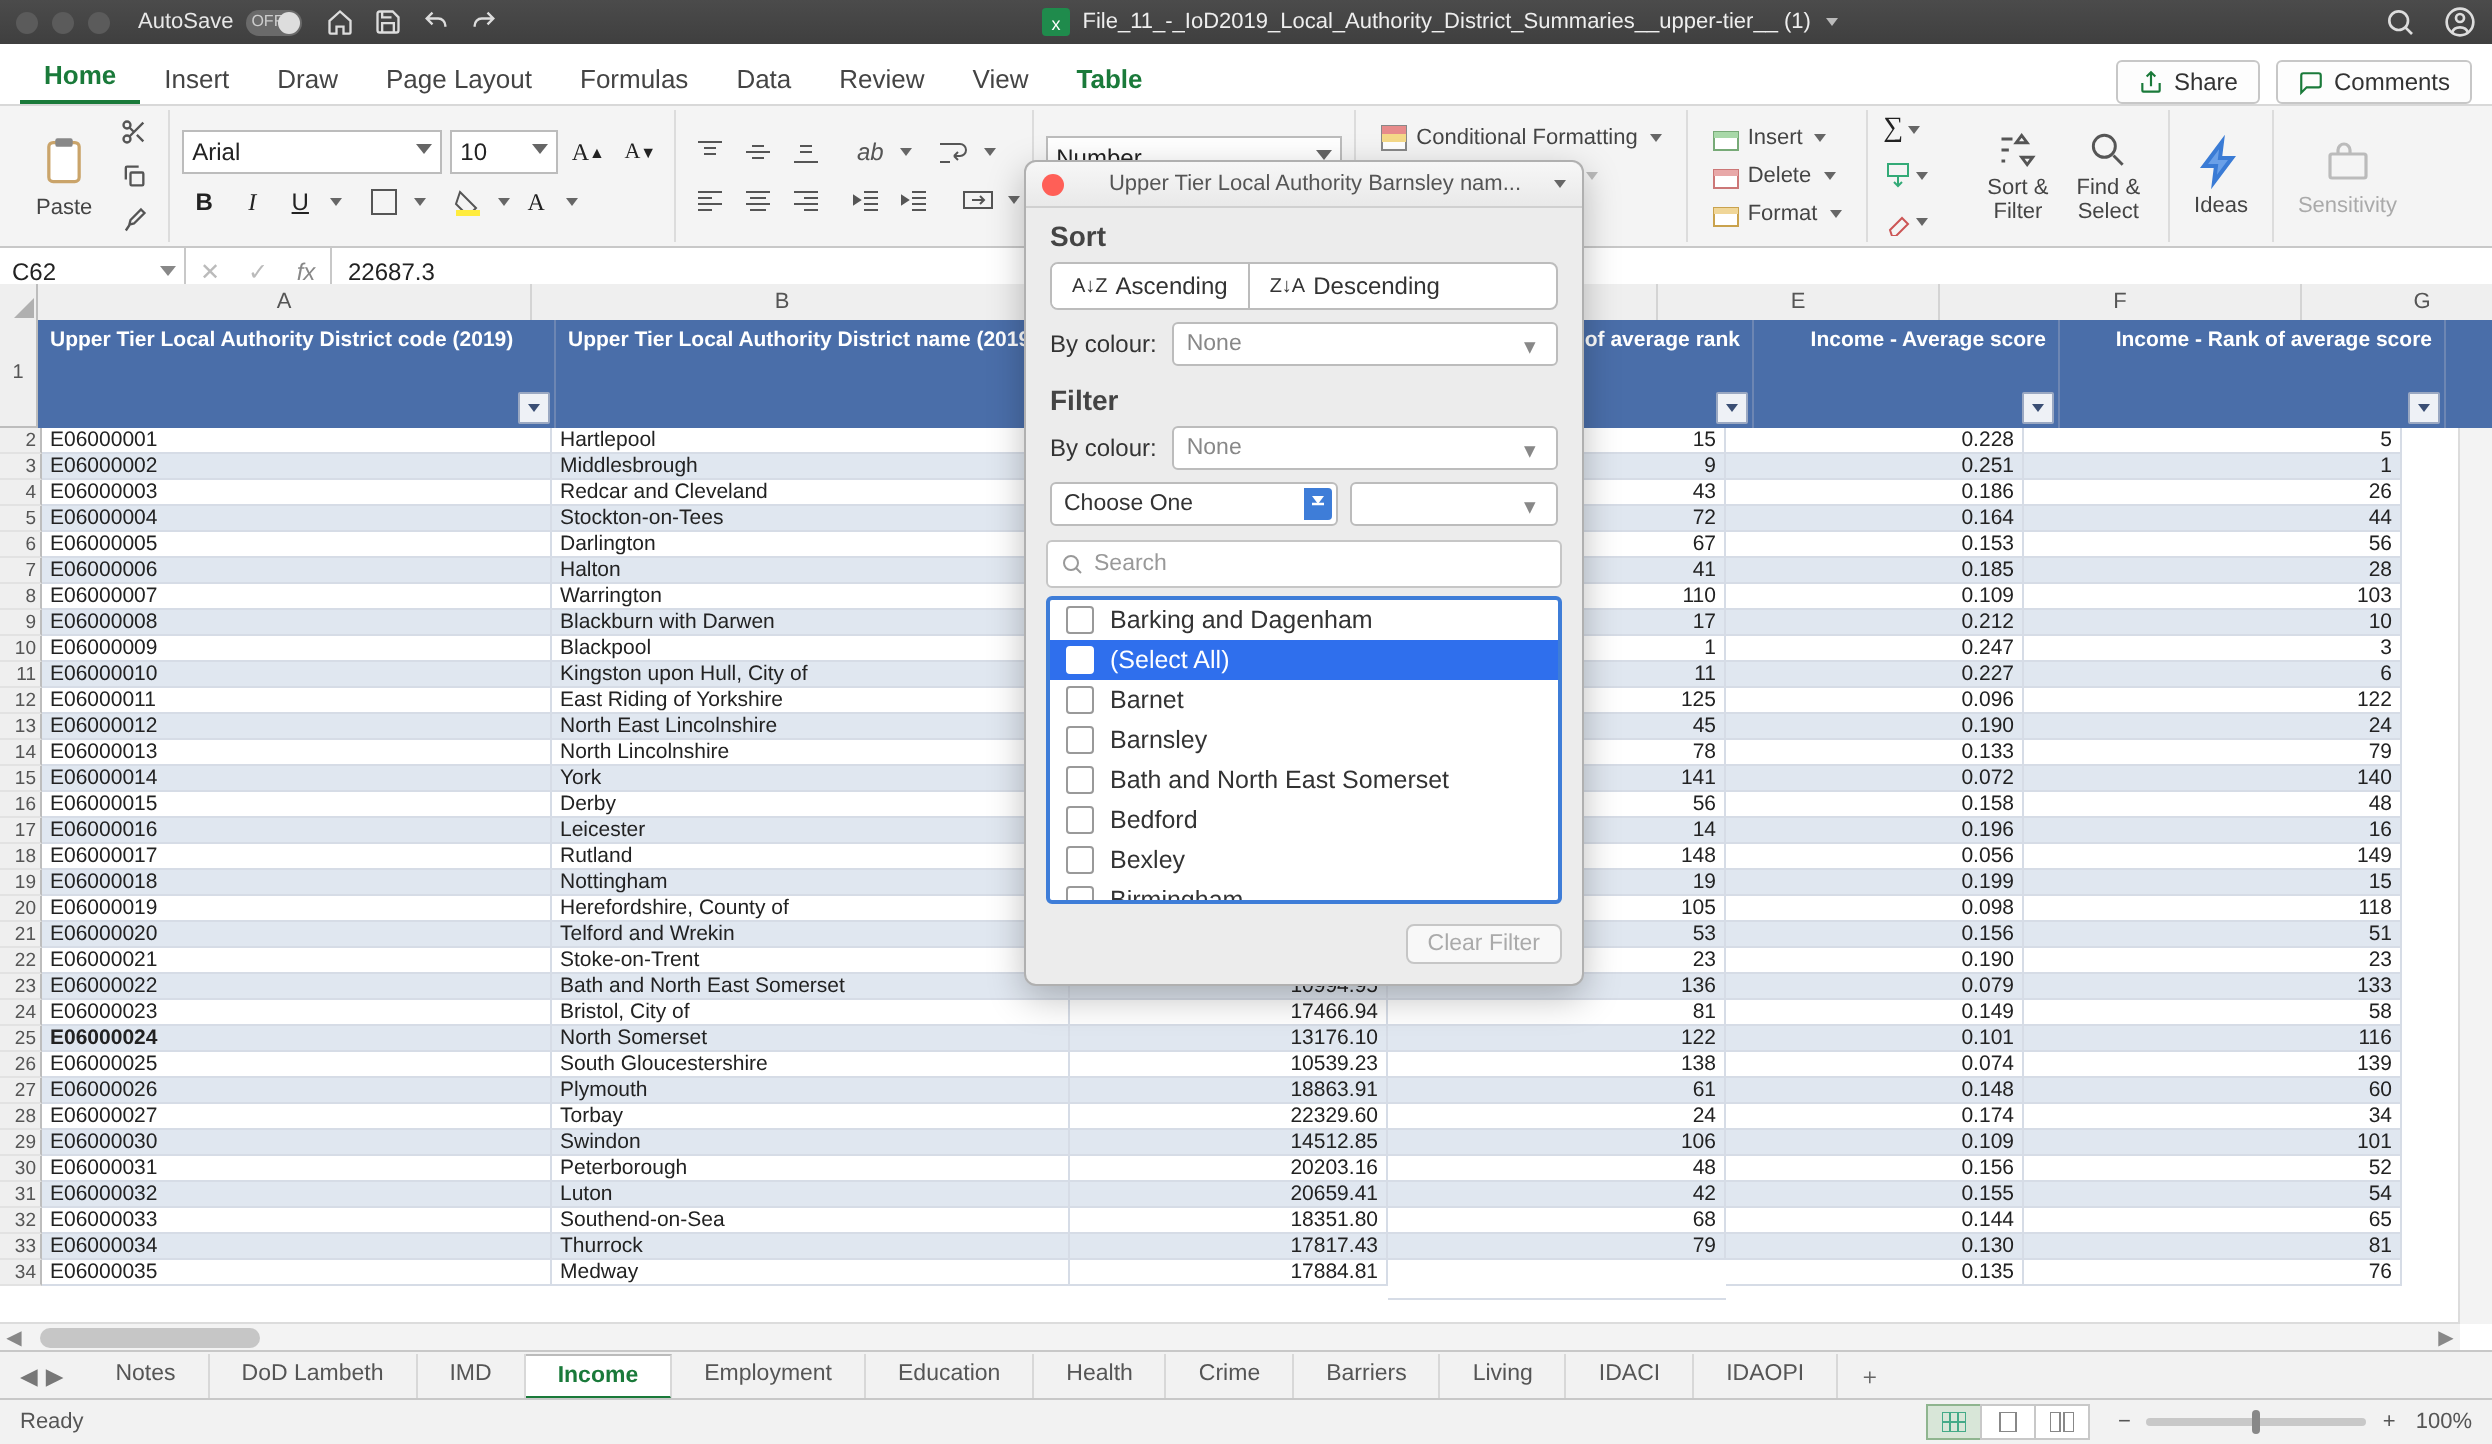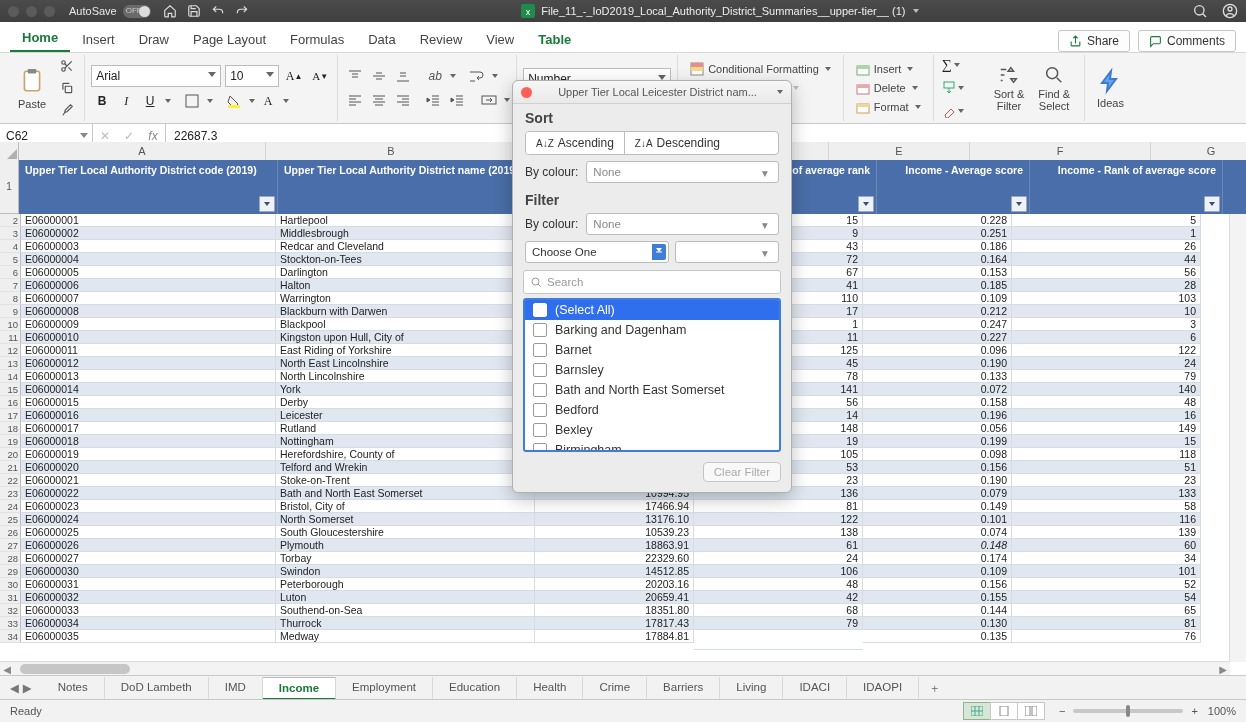--- a/index.html
+++ b/index.html
@@ -453,20 +453,29 @@
     </div>
   </div>
   <div class="grp">
     <div class="btn-big">
       <svg width="24" height="28" viewBox="0 0 24 24" fill="none" stroke="#3a7bd5" stroke-width="2">
           <path d="M13 2L4 14h6l-1 8 9-12h-6z" fill="#6aa0e8"></path>
         </svg>
       <span>Ideas</span>
     </div>
   </div>
+  <div class="grp">
+    <div class="btn-big dis">
+      <svg width="24" height="28" viewBox="0 0 24 24" fill="none" stroke="#bbb" stroke-width="1.6">
+          <rect x="3" y="8" width="18" height="12" rx="1"></rect>
+          <path d="M7 8V6a3 3 0 016 0v2"></path>
+        </svg>
+      <span>Sensitivity</span>
+    </div>
+  </div>
 </div>
 
 <div class="fbar">
   <div class="namebox">
       <span>C62</span>
       <span class="car"></span>
     </div>
   <div class="fx-btns">
     <span style="color:#bbb">✕</span>
     <span style="color:#bbb">✓</span>
@@ -721,21 +730,21 @@
         <div class="rn">24</div>
         <div class="c" style="width: 246px;">E06000023</div>
         <div class="c" style="width: 250px;">Bristol, City of</div>
         <div class="c num" style="width: 150px;">17466.94</div>
         <div class="c num" style="width: 160px;">81</div>
         <div class="c num" style="width: 140px;">0.149</div>
         <div class="c num" style="width: 180px;">58</div>
       </div>
       <div class="r alt">
         <div class="rn">25</div>
-        <div class="c" style="width: 246px;">E06000024</div>
+        <div class="c" style="width: 246px; font-weight: bold;">E06000024</div>
         <div class="c" style="width: 250px;">North Somerset</div>
         <div class="c num" style="width: 150px;">13176.10</div>
         <div class="c num" style="width: 160px;">122</div>
         <div class="c num" style="width: 140px;">0.101</div>
         <div class="c num" style="width: 180px;">116</div>
       </div>
       <div class="r">
         <div class="rn">26</div>
         <div class="c" style="width: 246px;">E06000025</div>
         <div class="c" style="width: 250px;">South Gloucestershire</div>
@@ -743,21 +752,21 @@
         <div class="c num" style="width: 160px;">138</div>
         <div class="c num" style="width: 140px;">0.074</div>
         <div class="c num" style="width: 180px;">139</div>
       </div>
       <div class="r alt">
         <div class="rn">27</div>
         <div class="c" style="width: 246px;">E06000026</div>
         <div class="c" style="width: 250px;">Plymouth</div>
         <div class="c num" style="width: 150px;">18863.91</div>
         <div class="c num" style="width: 160px;">61</div>
-        <div class="c num" style="width: 140px; font-style: italic;">0.148</div>
+        <div class="c num" style="width: 140px;">0.148</div>
         <div class="c num" style="width: 180px;">60</div>
       </div>
       <div class="r">
         <div class="rn">28</div>
         <div class="c" style="width: 246px;">E06000027</div>
         <div class="c" style="width: 250px;">Torbay</div>
         <div class="c num" style="width: 150px;">22329.60</div>
         <div class="c num" style="width: 160px;">24</div>
         <div class="c num" style="width: 140px;">0.174</div>
         <div class="c num" style="width: 180px;">34</div>
@@ -821,21 +830,21 @@
       <span class="arr">◀</span>
       <div class="hscroll-thumb"></div>
       <span class="arr" style="margin-left:auto">▶</span>
     </div>
   <div class="vscroll"></div>
 </div>
 
 <div class="filter-panel">
   <div class="fp-title">
     <div class="fp-close"></div>
-    <span style="flex:1;text-align:center">Upper Tier Local Leicester District nam...</span>
+    <span style="flex:1;text-align:center">Upper Tier Local Authority Barnsley nam...</span>
     <span class="caret"></span>
   </div>
   <div class="fp-section">Sort</div>
   <div class="fp-row">
     <div class="seg" style="flex:1">
       <button>
           <span style="font-size:10px">A↓Z</span>
           <span>Ascending</span>
         </button>
       <button>
@@ -869,27 +878,27 @@
       </div>
   </div>
   <div class="fp-search">
     <svg width="12" height="12" viewBox="0 0 24 24" fill="none" stroke="#999" stroke-width="2">
         <circle cx="11" cy="11" r="7"></circle>
         <path d="M21 21l-5-5"></path>
       </svg>
     <span>Search</span>
   </div>
   <div class="fp-list" id="fplist">
+      <div class="fp-item">
+        <span class="fp-chk"></span>
+        <span>Barking and Dagenham</span>
+      </div>
       <div class="fp-item sel">
         <span class="fp-chk"></span>
         <span>(Select All)</span>
-      </div>
-      <div class="fp-item">
-        <span class="fp-chk"></span>
-        <span>Barking and Dagenham</span>
       </div>
       <div class="fp-item">
         <span class="fp-chk"></span>
         <span>Barnet</span>
       </div>
       <div class="fp-item">
         <span class="fp-chk"></span>
         <span>Barnsley</span>
       </div>
       <div class="fp-item">

